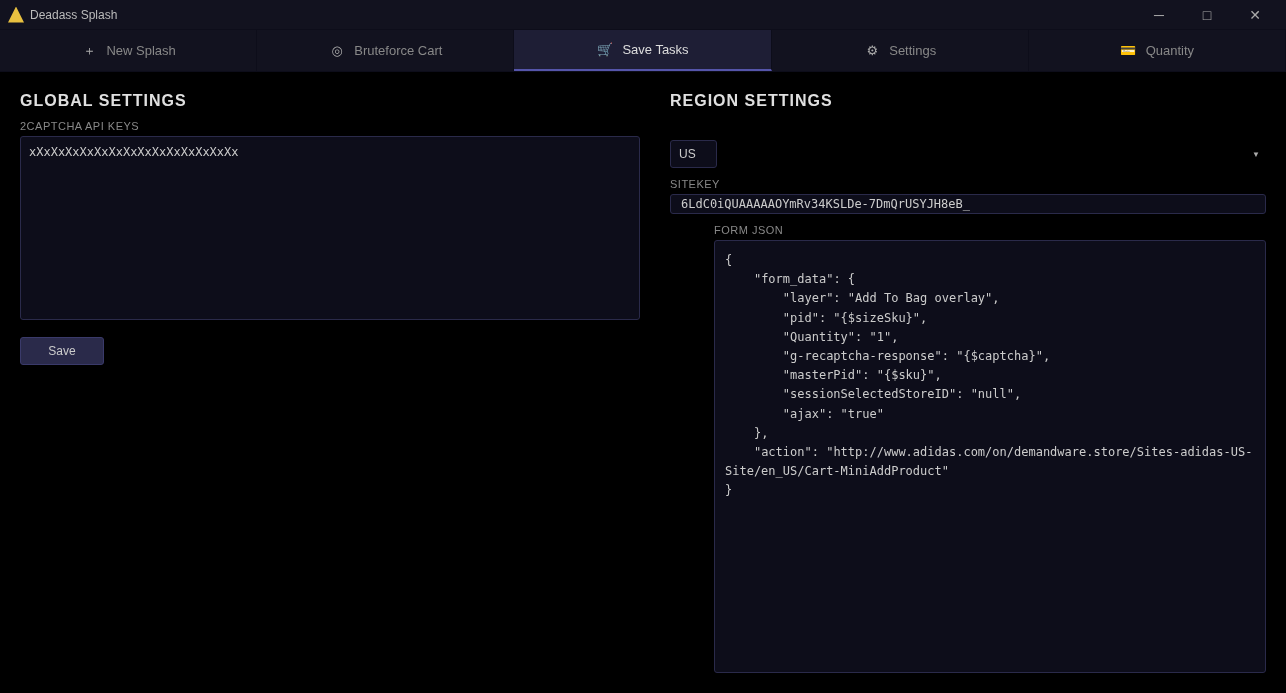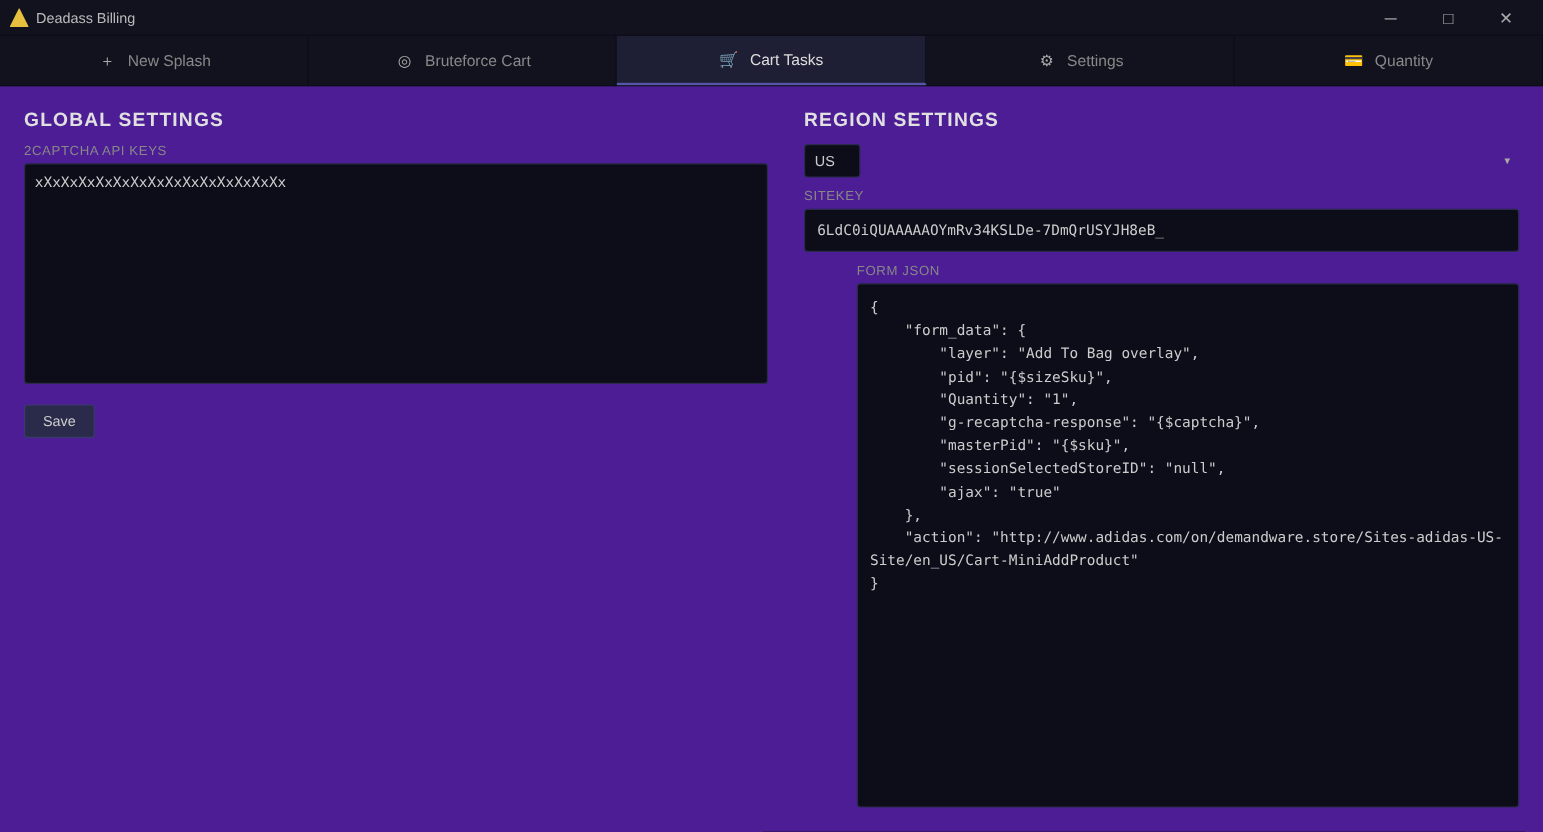--- a/index.html
+++ b/index.html
@@ -85,21 +85,21 @@
       display: flex;
       align-items: center;
       justify-content: center;
       color: #aaa;
     }
 
     
     .main-content {
       display: flex;
       height: calc(693px - 30px - 42px);
-      background: #4c1d95;
+      background: #000000;
       padding: 20px;
       gap: 30px;
     }
 
     
     .left-panel {
       flex: 0 0 620px;
       display: flex;
       flex-direction: column;
       gap: 10px;
@@ -125,21 +125,21 @@
       border: 1px solid #2a2a4a;
       border-radius: 3px;
       color: #ccc;
       font-size: 12px;
       padding: 8px;
       resize: none;
       font-family: 'Consolas', monospace;
     }
 
     .save-btn {
-      width: 59px;
+      width: 84px;
       height: 28px;
       background: #2a2a4a;
       border: 1px solid #3a3a6a;
       border-radius: 3px;
       color: #ccc;
       cursor: pointer;
       font-size: 12px;
       margin-top: 4px;
     }
 
@@ -158,35 +158,36 @@
       font-size: 12px;
       padding: 4px 8px;
       height: 28px;
       cursor: pointer;
       appearance: none;
       padding-right: 20px;
     }
     .region-select-wrapper {
       position: relative;
       display: inline-block;
+      margin-top: 20px;
     }
     .region-select-wrapper::after {
       content: '▼';
       position: absolute;
       right: 6px;
       top: 50%;
       transform: translateY(-50%);
       font-size: 8px;
       color: #aaa;
       pointer-events: none;
     }
 
     .sitekey-input {
       width: 100%;
-      height: 36px;
+      height: 20px;
       background: #0d0d1a;
       border: 1px solid #2a2a4a;
       border-radius: 3px;
       color: #ccc;
       font-size: 12px;
       padding: 0 10px;
       font-family: 'Consolas', monospace;
     }
 
     .form-json-container {
@@ -214,41 +215,41 @@
     .form-json-textarea::-webkit-scrollbar { width: 12px; }
     .form-json-textarea::-webkit-scrollbar-track { background: #0d0d1a; }
     .form-json-textarea::-webkit-scrollbar-thumb { background: #3a3a5a; border-radius: 2px; }
   </style>
 </head>
 <body>
 
 <div class="titlebar">
   <div class="titlebar-left">
     <div class="titlebar-logo"></div>
-    <span>Deadass Billing</span>
+    <span>Deadass Splash</span>
   </div>
   <div class="titlebar-controls">
     <button class="titlebar-btn">─</button>
     <button class="titlebar-btn">□</button>
     <button class="titlebar-btn close">✕</button>
   </div>
 </div>
 
 <nav class="navbar">
   <div class="nav-tab">
     <span class="nav-tab-icon">＋</span>
     <span>New Splash</span>
   </div>
   <div class="nav-tab">
     <span class="nav-tab-icon">◎</span>
     <span>Bruteforce Cart</span>
   </div>
   <div class="nav-tab active">
     <span class="nav-tab-icon">🛒</span>
-    <span>Cart Tasks</span>
+    <span>Save Tasks</span>
   </div>
   <div class="nav-tab">
     <span class="nav-tab-icon">⚙</span>
     <span>Settings</span>
   </div>
   <div class="nav-tab">
     <span class="nav-tab-icon">💳</span>
     <span>Quantity</span>
   </div>
 </nav>

